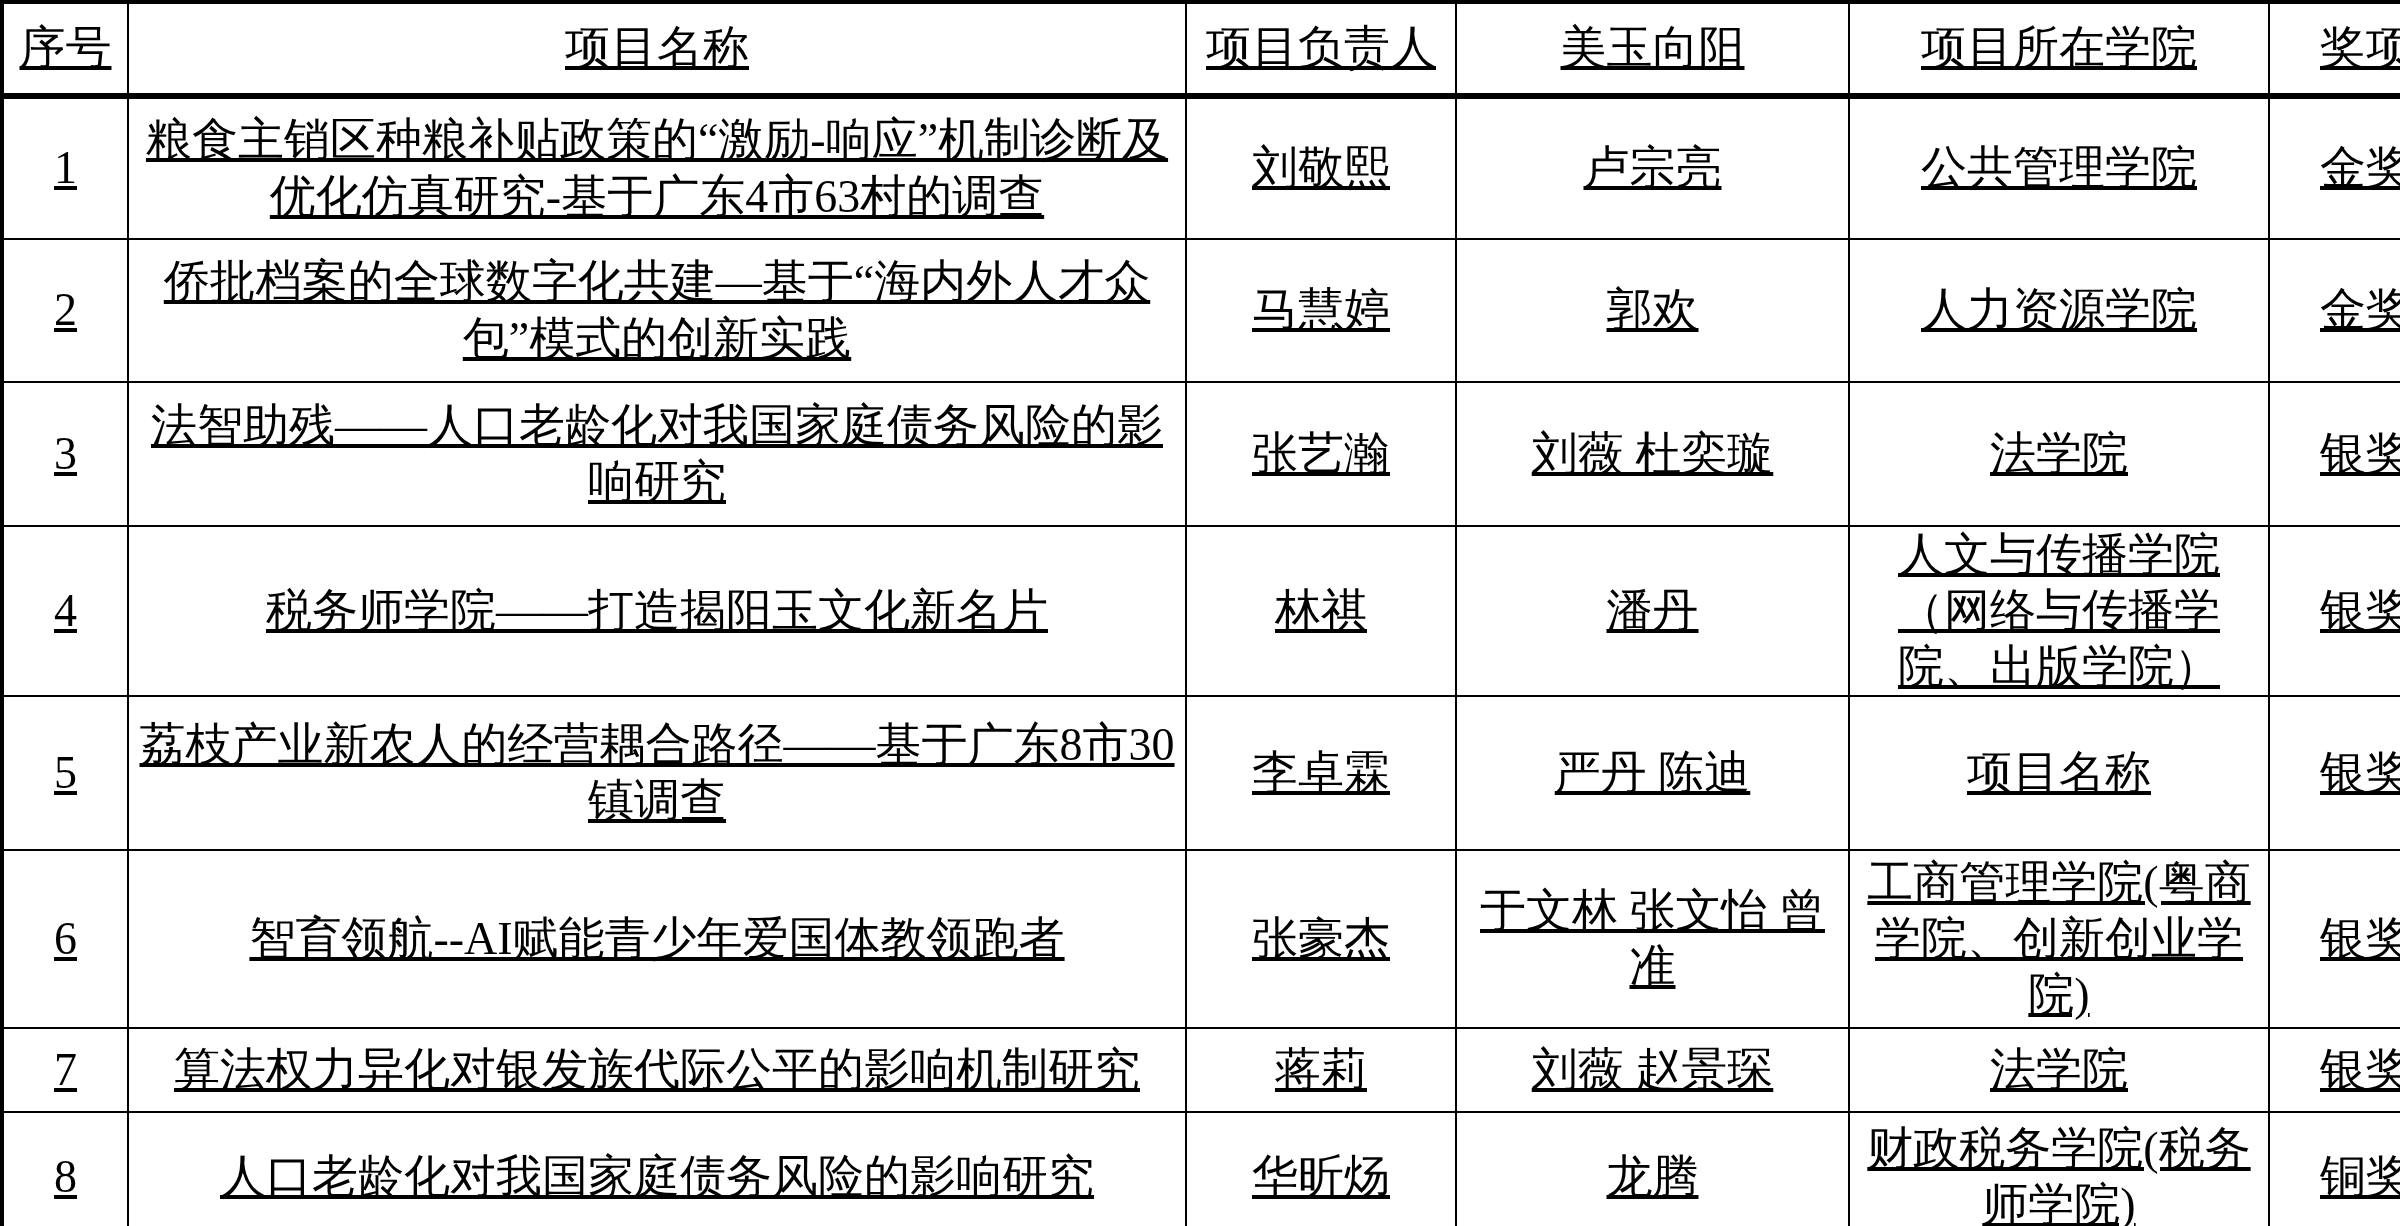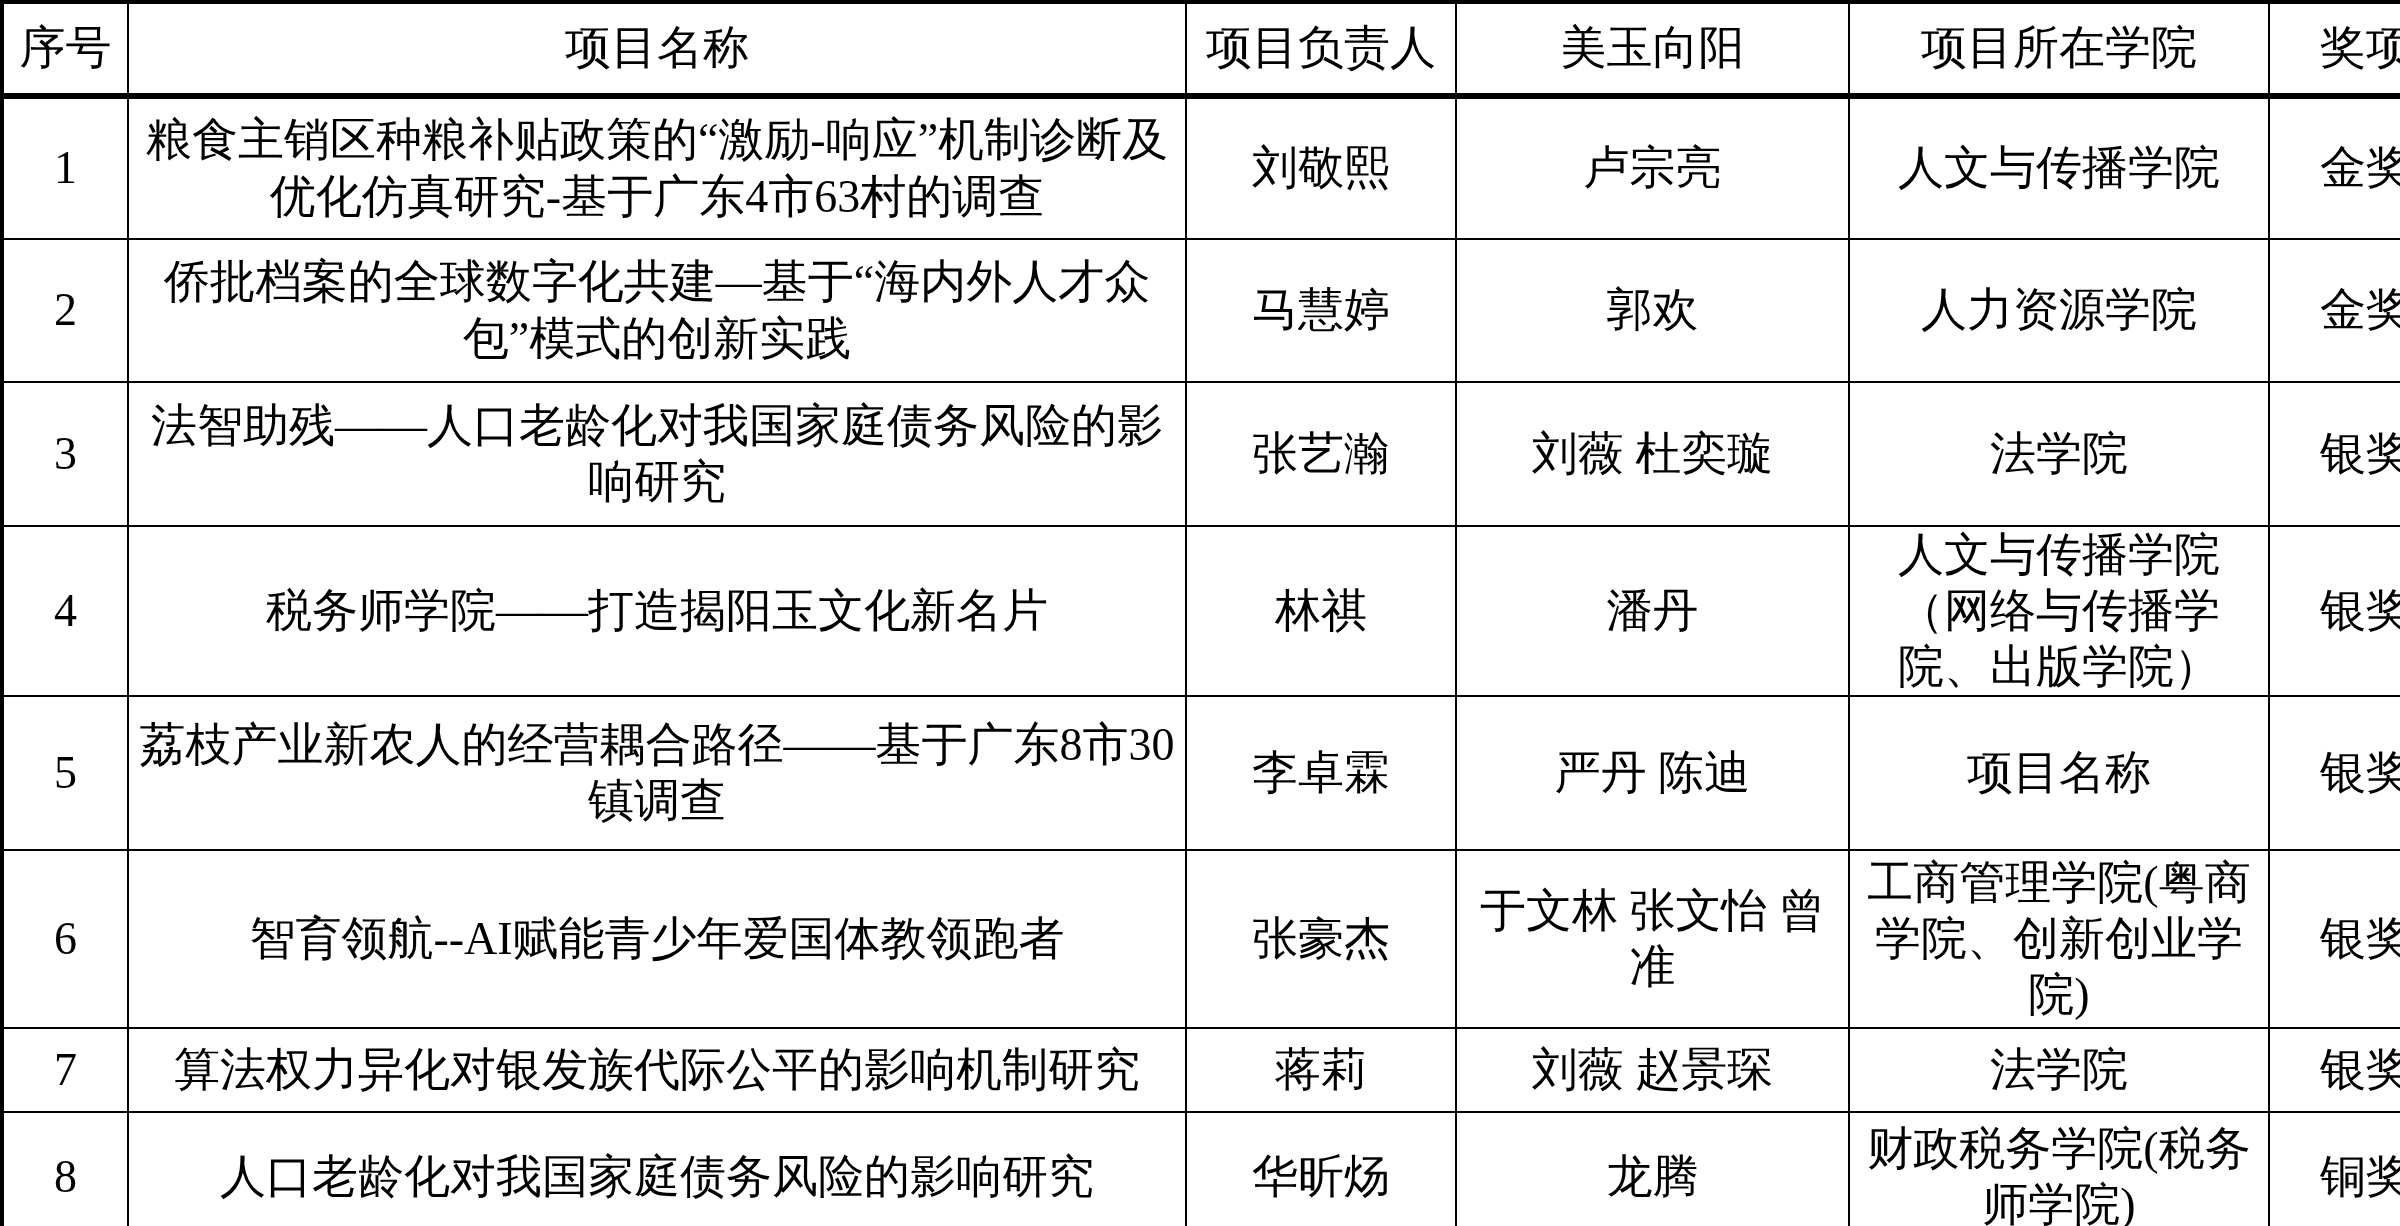--- a/index.html
+++ b/index.html
@@ -21,20 +21,21 @@
   .award-table td {
     border: 2px solid #000000;
     text-align: center;
     vertical-align: middle;
     font-size: 46px;
     line-height: 1.22;
     font-weight: normal;
     padding: 0 4px;
     overflow: hidden;
     word-break: break-all;
+    text-decoration: underline;
   }
   .award-table thead th {
     border-bottom: 6px solid #000000;
     height: 89px;
   }
   .col-no     { width: 115px; }
   .col-name   { width: 1048px; }
   .col-leader { width: 260px; }
   .col-teacher{ width: 383px; }
   .col-college{ width: 410px; }
@@ -61,21 +62,21 @@
       <th class="col-college">项目所在学院</th>
       <th class="col-award">奖项</th>
     </tr>
   </thead>
   <tbody>
     <tr class="r1">
       <td>1</td>
       <td>粮食主销区种粮补贴政策的“激励-响应”机制诊断及优化仿真研究-基于广东4市63村的调查</td>
       <td>刘敬熙</td>
       <td>卢宗亮</td>
-      <td>人文与传播学院</td>
+      <td>公共管理学院</td>
       <td>金奖</td>
     </tr>
     <tr class="r2">
       <td>2</td>
       <td>侨批档案的全球数字化共建—基于“海内外人才众包”模式的创新实践</td>
       <td>马慧婷</td>
       <td>郭欢</td>
       <td>人力资源学院</td>
       <td>金奖</td>
     </tr>

